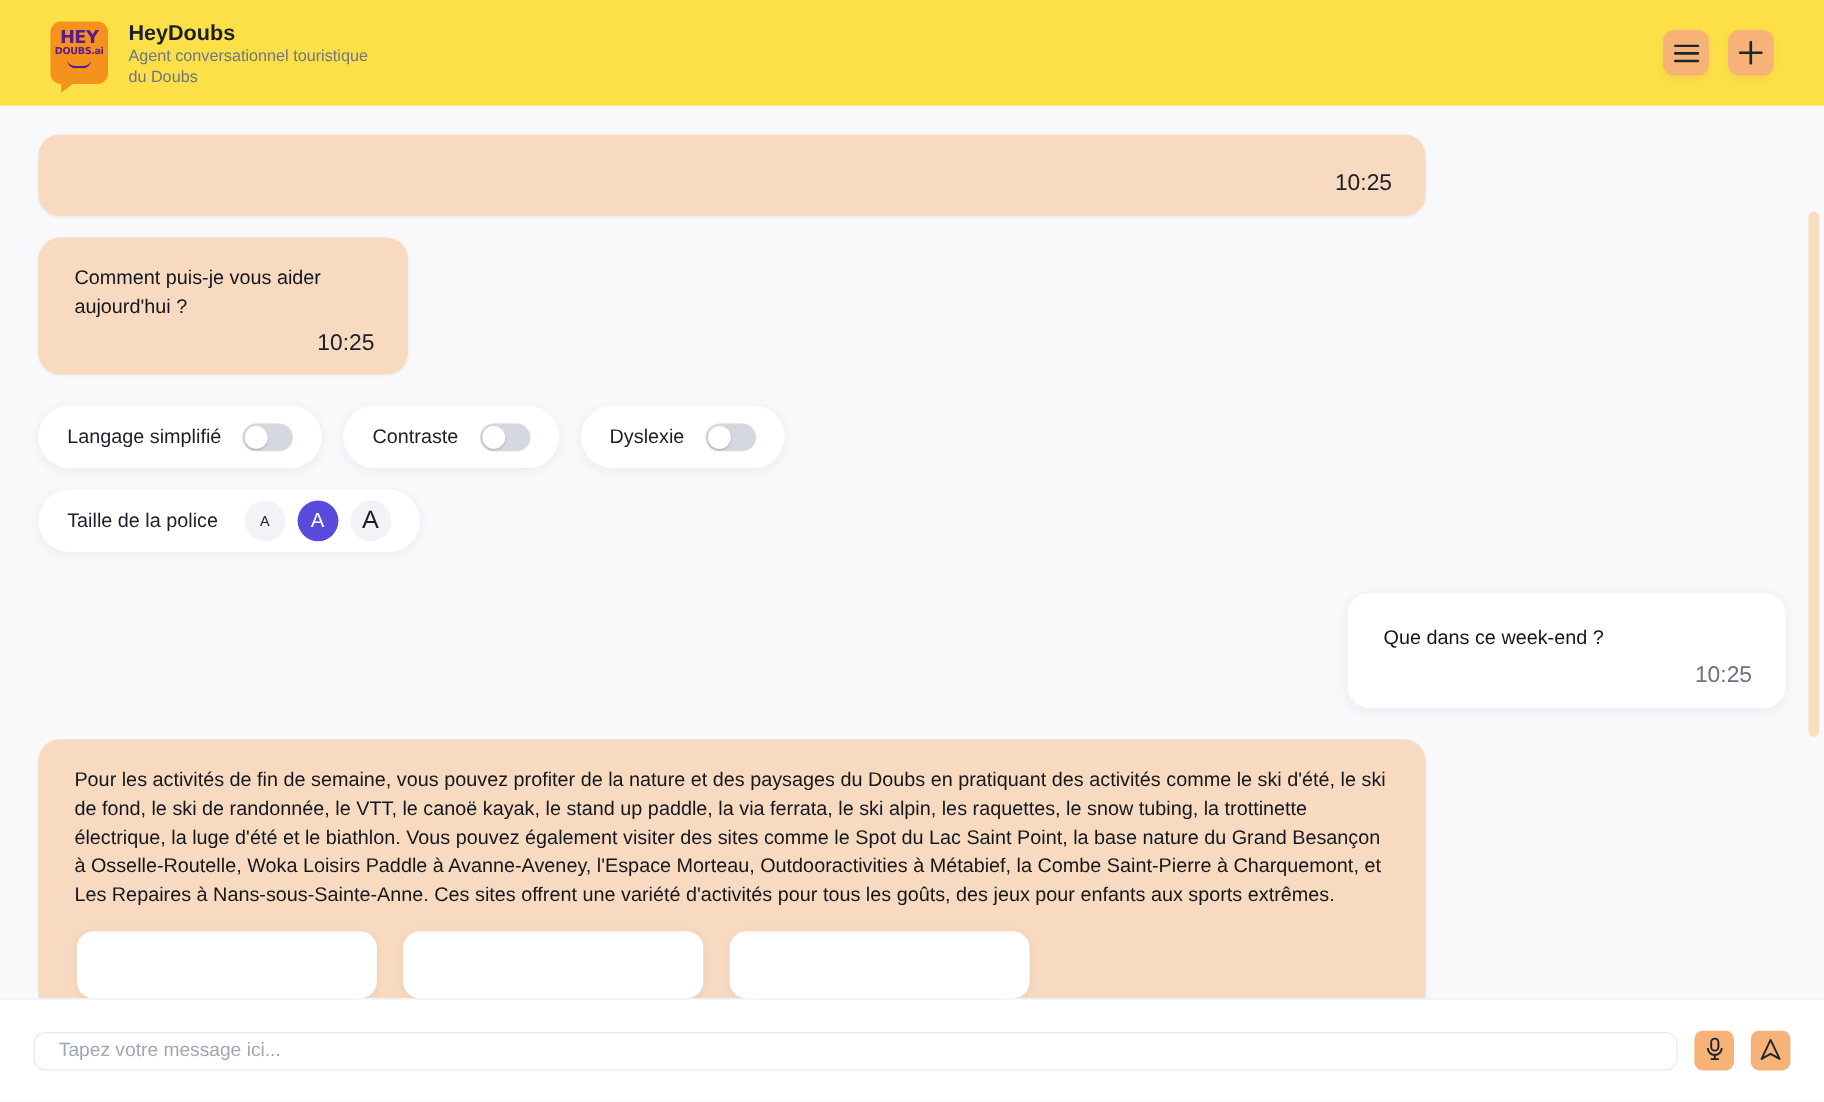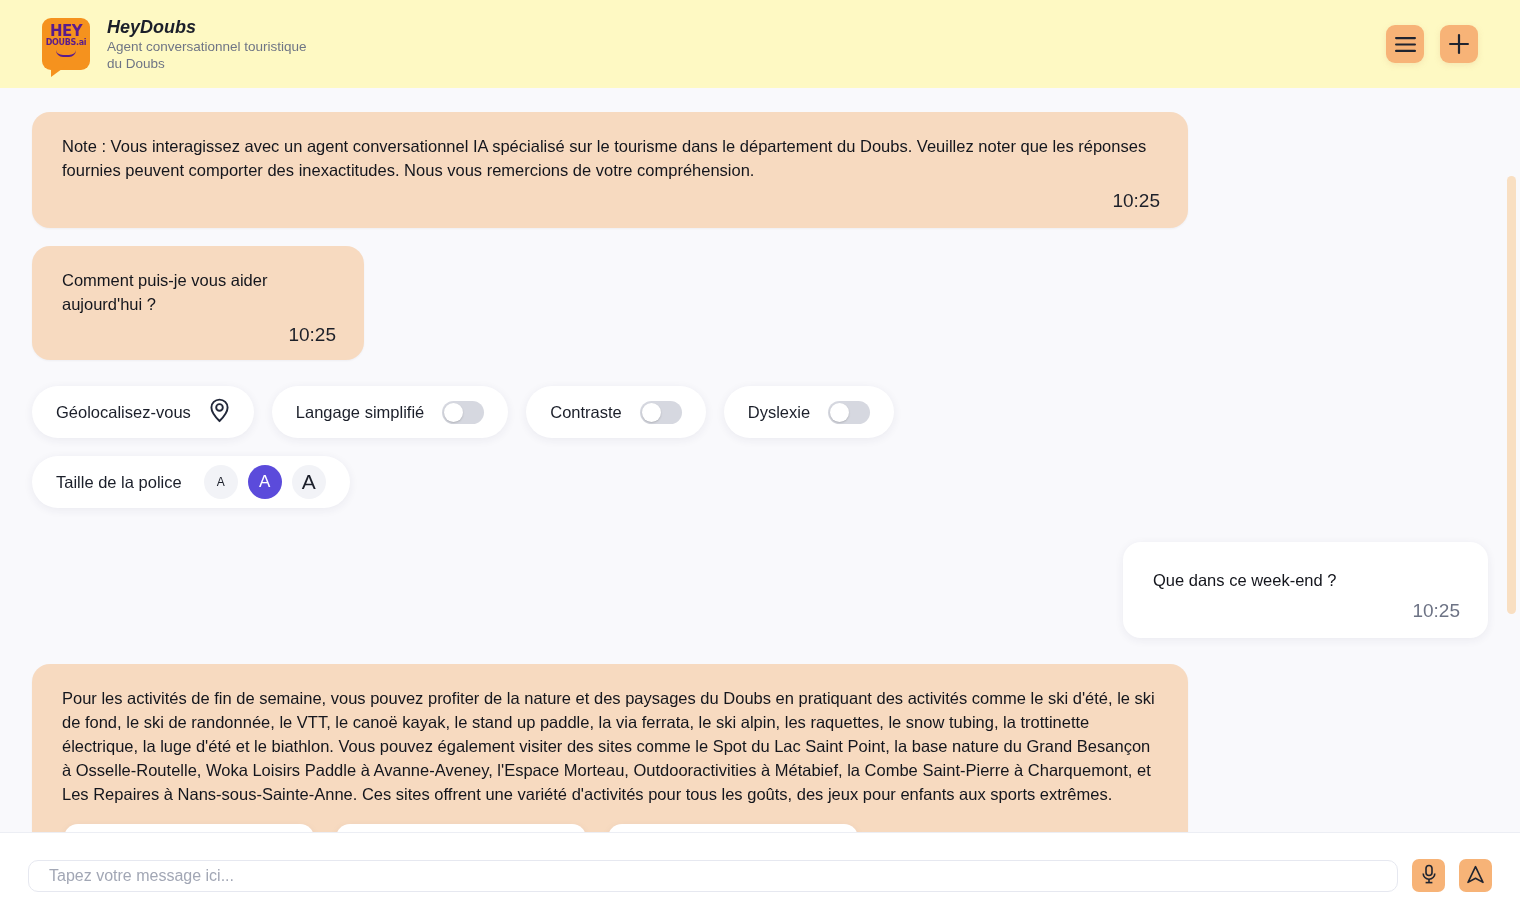--- a/index.html
+++ b/index.html
@@ -19,21 +19,21 @@
     background: #f9f9fc;
     display: flex;
     flex-direction: column;
   }
 
   
   .header {
     position: relative;
     height: 88px;
     min-height: 88px;
-    background: #fef9c3;
+    background: #fde047;
     display: flex;
     align-items: center;
     padding: 0 42px 0 42px;
     z-index: 20;
   }
 
   .brand {
     display: flex;
     align-items: center;
     gap: 17px;
@@ -85,21 +85,20 @@
     border-radius: 0 0 12px 12px;
     margin-top: 2px;
   }
 
   .brand-text { display: flex; flex-direction: column; justify-content: center; }
   .brand-title {
     font-size: 18px;
     font-weight: bold;
     color: #1b1f2a;
     line-height: 22px;
-    font-style: italic;
   }
   .brand-sub {
     font-size: 13.5px;
     color: #6f7585;
     line-height: 17px;
     max-width: 210px;
   }
 
   .header-actions {
     margin-left: auto;
@@ -161,21 +160,21 @@
   }
   .bubble-time {
     font-size: 19px;
     text-align: right;
     margin-top: 8px;
     color: #1d2029;
   }
   .bubble.user .bubble-time { color: #6d7385; }
 
   .note-bubble { width: 1156px; margin-bottom: 18px; padding-bottom: 16px; }
-  .greet-bubble { width: 332px; margin-bottom: 26px; }
+  .greet-bubble { width: 308px; margin-bottom: 26px; }
   .user-bubble  { width: 365px; margin-bottom: 26px; padding-top: 26px; padding-bottom: 16px;}
   .long-bubble  { width: 1156px; padding-bottom: 28px; }
 
   
   .a11y-row {
     display: flex;
     gap: 18px;
     margin-bottom: 18px;
     flex-wrap: wrap;
   }
@@ -344,42 +343,32 @@
         </span>
       </button>
     </div>
   </div>
 
   <div class="chat">
     <div class="chat-inner">
 
       <div class="row left">
         <div class="bubble bot note-bubble">
-          <div class="bubble-text">Note : Vous interagissez avec un agent conversationnel IA spécialisé sur le tourisme dans le département du Doubs. Veuillez noter que les réponses fournies peuvent comporter des inexactitudes. Nous vous remercions de votre compréhension.</div>
           <div class="bubble-time">10:25</div>
         </div>
       </div>
 
       <div class="row left">
         <div class="bubble bot greet-bubble">
           <div class="bubble-text">Comment puis-je vous aider aujourd'hui ?</div>
           <div class="bubble-time">10:25</div>
         </div>
       </div>
 
       <div class="a11y-row">
-        <div class="pill">
-          <span class="pill-label">Géolocalisez-vous</span>
-          <span>
-            <svg width="21" height="25" viewBox="0 0 21 25">
-              <path d="M10.5 1.6C6 1.6 2.4 5.1 2.4 9.5c0 5.6 8.1 13.5 8.1 13.5s8.1-7.9 8.1-13.5c0-4.4-3.6-7.9-8.1-7.9z" fill="none" stroke="#22283a" stroke-width="1.9"></path>
-              <circle cx="10.5" cy="9.4" r="3.3" fill="none" stroke="#22283a" stroke-width="1.9"></circle>
-            </svg>
-          </span>
-        </div>
 
         <div class="pill">
           <span class="pill-label">Langage simplifié</span>
           <span class="toggle">
               <span class="knob"></span>
             </span>
         </div>
 
         <div class="pill">
           <span class="pill-label">Contraste</span>

